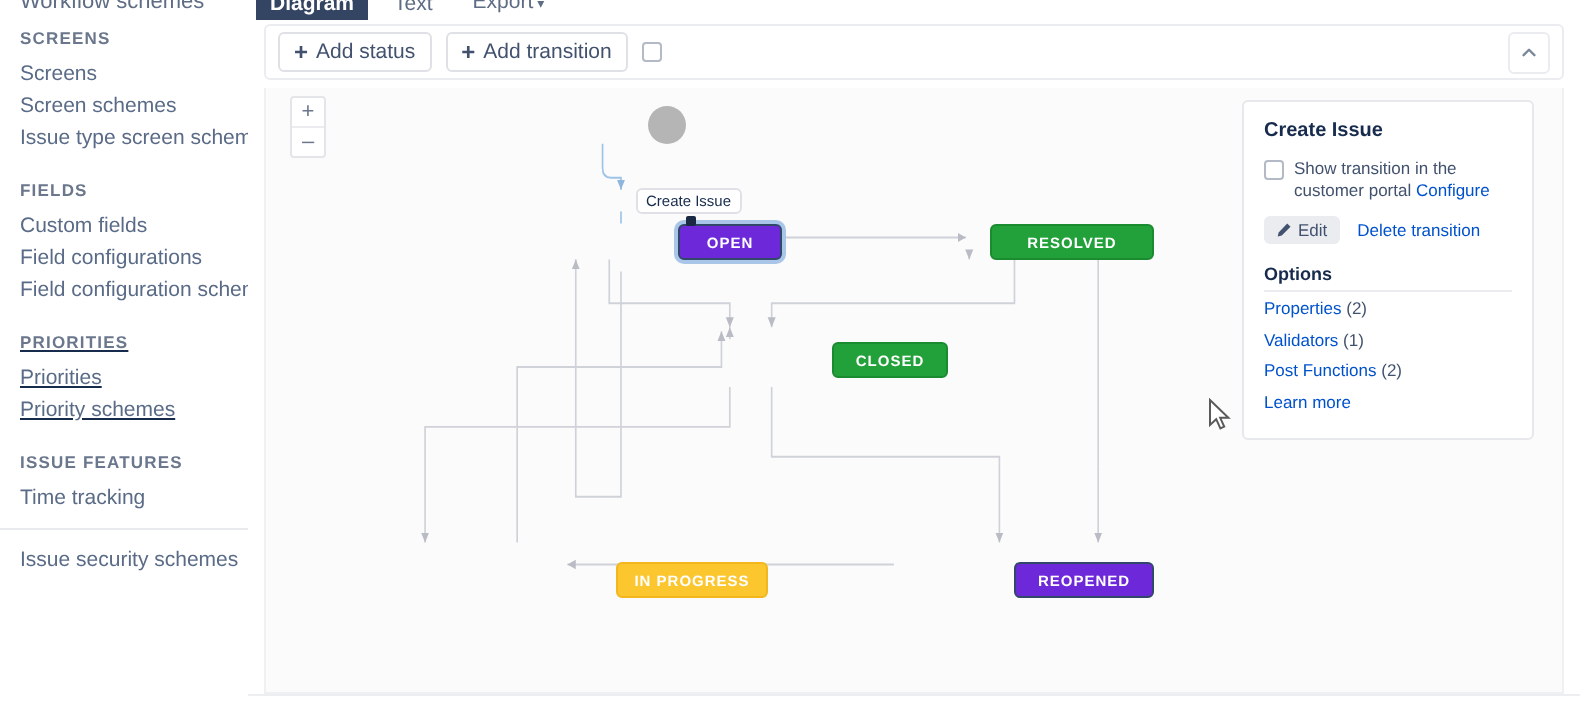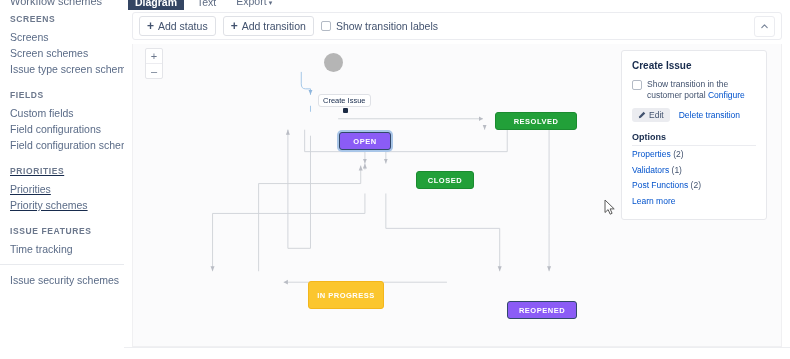--- a/index.html
+++ b/index.html
@@ -100,21 +100,21 @@
   }
   .zbtn.top{border-bottom:1px solid #ececf0;}
 
   
   .node{
     position:absolute;border-radius:3px;
     display:flex;align-items:center;justify-content:center;
     font-size:7.5px;font-weight:700;letter-spacing:.5px;color:#ffffff;
     box-sizing:border-box;cursor:pointer;z-index:4;
   }
-  .node.blue{background:#8b5cf6;border:1px solid #32486a;margin-top:20px;}
+  .node.blue{background:#6d28d9;border:1px solid #32486a;}
   .node.green{background:#22a039;border:1px solid #1b8b30;}
   .node.amber{background:#fbc62e;border:1px solid #f3b61c;color:#ffffff;}
   .node.selected{box-shadow:0 0 0 2px #a9c6e8;}
 
   .start-circle{
     position:absolute;width:19px;height:19px;border-radius:50%;
     background:#b5b5b5;z-index:4;
   }
   .node-label{
     position:absolute;background:#ffffff;border:1px solid #dfe1e6;
@@ -225,21 +225,20 @@
       <div class="tb-btn">
         <span class="plus">+</span>
         <span>Add status</span>
       </div>
       <div class="tb-btn">
         <span class="plus">+</span>
         <span>Add transition</span>
       </div>
       <div class="tb-check">
         <span class="cbox"></span>
-        <span>Show transition labels</span>
       </div>
       <div class="tb-spacer"></div>
       <div class="collapse-btn">
         <svg width="9" height="9" viewBox="0 0 10 10">
           <path d="M2 6.2 L5 3.2 L8 6.2" fill="none" stroke="#7a869a" stroke-width="1.3" stroke-linecap="round" stroke-linejoin="round"></path>
         </svg>
       </div>
     </div>
 
     <div id="canvas">
@@ -305,21 +304,21 @@
       </div>
 
       <div class="node green" style="left:362px;top:68px;width:82px;height:18px;">
         <span>RESOLVED</span>
       </div>
 
       <div class="node green" style="left:283px;top:127px;width:58px;height:18px;">
         <span>CLOSED</span>
       </div>
 
-      <div class="node amber" style="left:175px;top:237px;width:76px;height:28px;">
+      <div class="node amber" style="left:175px;top:237px;width:76px;height:18px;">
         <span>IN PROGRESS</span>
       </div>
 
       <div class="node blue" style="left:374px;top:237px;width:70px;height:18px;">
         <span>REOPENED</span>
       </div>
 
       <div id="panel">
         <div class="panel-title">Create Issue</div>
 

